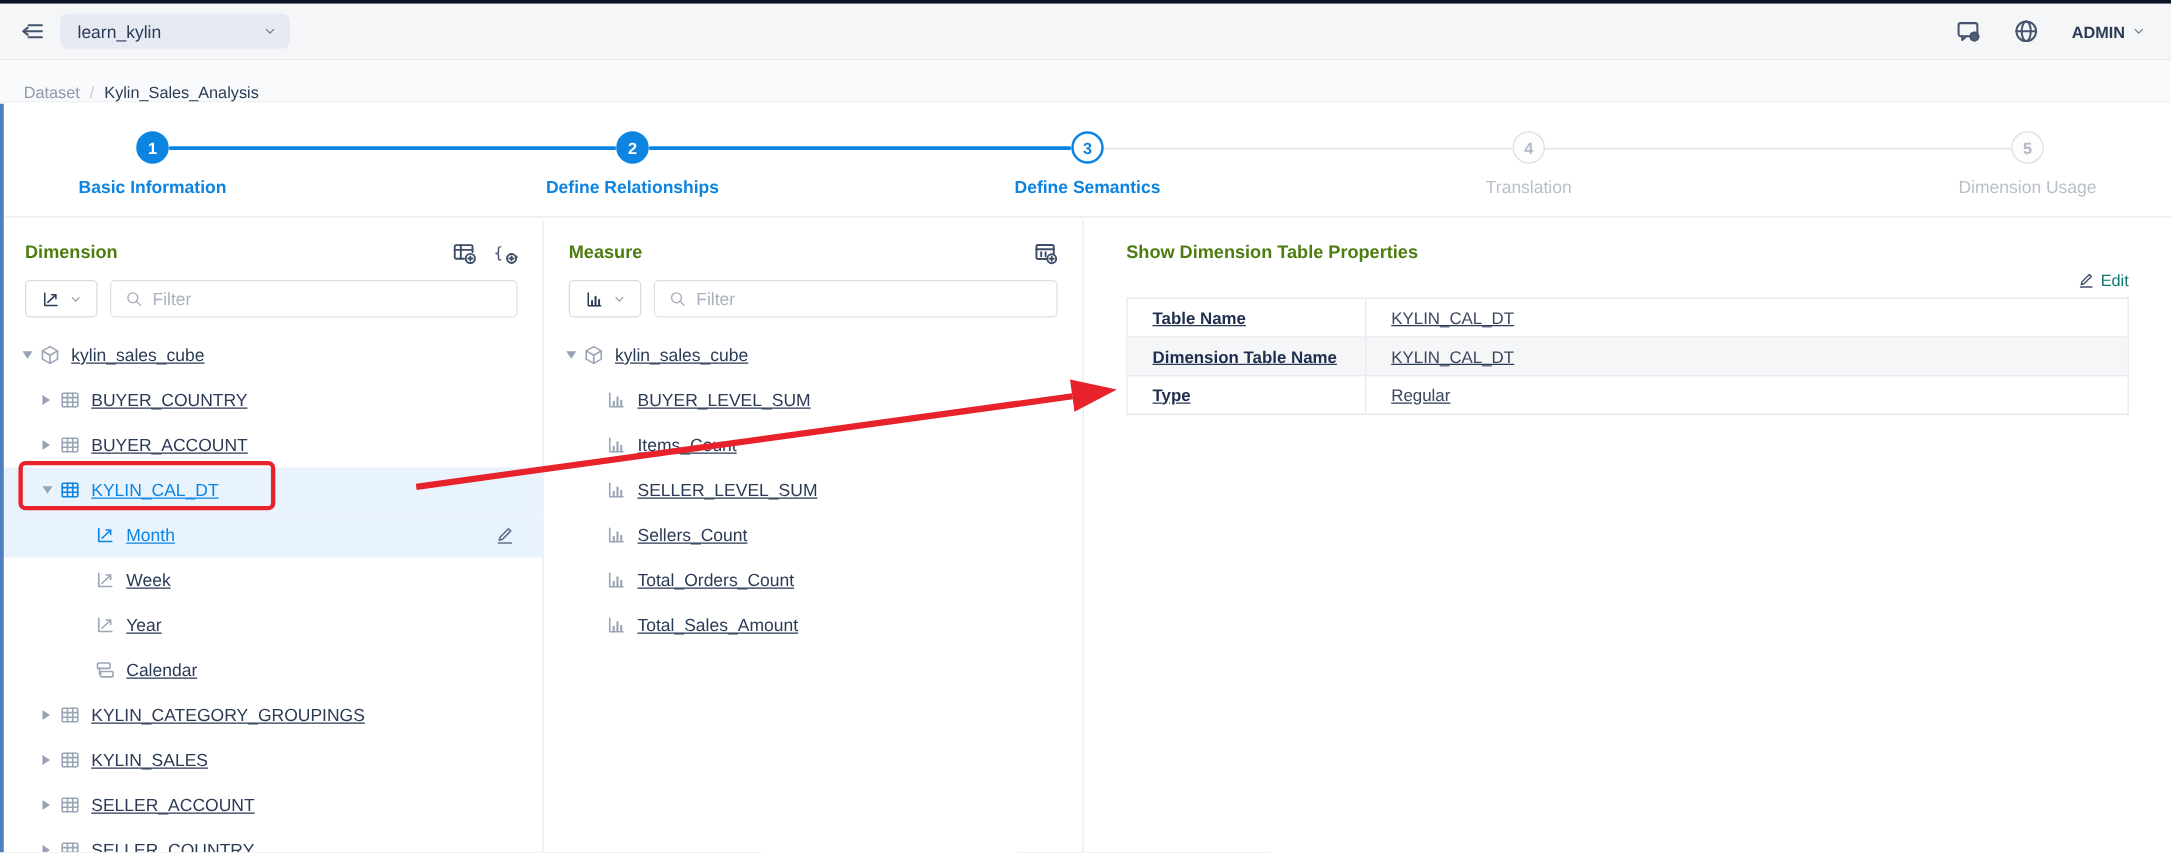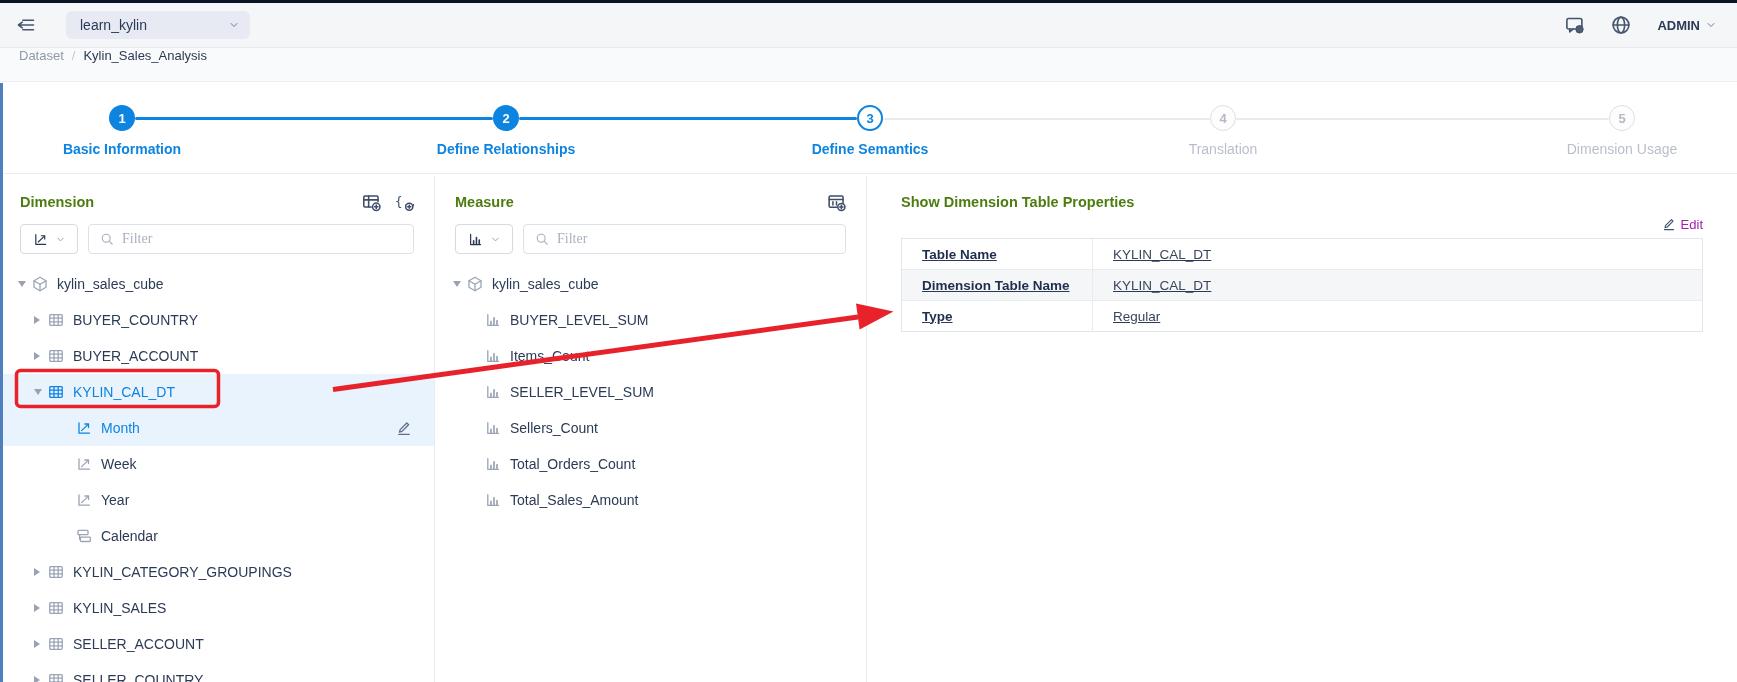--- a/index.html
+++ b/index.html
@@ -14,33 +14,33 @@
   .ic svg { width:100%; height:100%; stroke:currentColor; fill:none; stroke-width:1.3; stroke-linecap:round; stroke-linejoin:round; }
 
   
   .top-strip { height:3px; background:#0d1326; }
   .topbar {
     height:45px; background:#f5f6f8; border-bottom:1px solid #e7e9ec;
     display:flex; align-items:center; padding:0 20px 0 16px;
   }
   .tb-icon { width:20px; height:20px; color:#46546e; cursor:pointer; }
   .project-pill {
-    margin-left:30px; width:184px; height:28px; background:#e7eaf3; border-radius:6px;
+    margin-left:12px; width:184px; height:28px; background:#e7eaf3; border-radius:6px;
     display:flex; align-items:center; padding:0 10px 0 14px; cursor:pointer;
     color:#2b3a55; font-size:14px;
   }
   .project-pill .pv { flex:1; }
   .tb-chev { width:12px; height:12px; color:#6b7a92; }
   .tb-right { margin-left:auto; display:flex; align-items:center; gap:26px; }
   .admin { display:flex; align-items:center; gap:5px; font-size:13px; font-weight:bold; color:#2b3a55; cursor:pointer; }
 
   
   .breadcrumb {
     height:34px; background:#f9fafb; border-bottom:1px solid #eceef1;
-    display:flex; align-items:flex-start; padding-left:19px; font-size:13px;
+    display:flex; align-items:flex-end; padding-left:19px; font-size:13px;
   }
   .breadcrumb .bc-root { color:#9099aa; }
   .breadcrumb .bc-sep { color:#c3c8d2; margin:0 8px; }
   .breadcrumb .bc-cur { color:#2b3a55; }
 
   
   .stepper { position:relative; height:92px; background:#fff; border-bottom:1px solid #e9ebee; }
   .step { position:absolute; top:0; width:220px; text-align:center; cursor:pointer; }
   .circle {
     width:26px; height:26px; border-radius:50%; margin:23px auto 0;
@@ -75,44 +75,44 @@
   }
   .type-btn .ic { width:15px; height:15px; }
   .type-btn .chev { width:11px; height:11px; color:#8a94a8; }
   .filter-input {
     flex:1; border:1px solid #dde1e8; border-radius:4px; background:#fff;
     display:flex; align-items:center; gap:8px; padding:0 11px;
   }
   .filter-input .ic { width:14px; height:14px; color:#a9b1c0; }
   .filter-input input {
     border:none; outline:none; flex:1; font-size:14px; color:#2b3a55;
-    font-family:Liberation Serif, serif; background:transparent;
+    font-family:Liberation Sans, sans-serif; background:transparent;
   }
   .filter-input input::placeholder { color:#a9b1c0; }
 
   .tree { margin:12px -20px 0; }
   .tree-row { height:36px; display:flex; align-items:center; cursor:pointer; }
   .tree-row.lvl0 { padding-left:18px; }
   .tree-row.lvl1 { padding-left:34px; }
   .tree-row.lvl2 { padding-left:76px; }
   .tree-row.selected { background:#e8f3fd; }
   .tree-row.selected .tlabel, .tree-row.selected .ticon { color:#0d84e0; }
   .caret { width:14px; display:flex; align-items:center; }
   .caret.collapsed::before { content:""; border-left:6px solid #99a2b3; border-top:4px solid transparent; border-bottom:4px solid transparent; }
   .caret.expanded::before  { content:""; border-top:6px solid #99a2b3; border-left:4px solid transparent; border-right:4px solid transparent; }
   .spacer { width:16px; }
   .ticon { width:16px; height:16px; color:#9aa5b5; margin-right:9px; flex:none; }
   .ticon svg { width:16px; height:16px; }
-  .tlabel { color:#2b3a55; white-space:nowrap; }
+  .tlabel { color:#2b3a55; white-space:nowrap;text-decoration:underline; }
   .row-edit { margin-left:auto; margin-right:22px; width:16px; height:16px; color:#5f6f8a; cursor:pointer; }
 
   
   .props { flex:1; padding:16px 34px 0; }
   .props-head { display:flex; align-items:center; justify-content:space-between; height:20px; }
-  .edit-link { display:flex; align-items:center; gap:5px; font-size:13px; color:#a21caf; cursor:pointer;margin-top:44px; }
+  .edit-link { display:flex; align-items:center; gap:5px; font-size:13px; color:#0f766e; cursor:pointer;margin-top:44px; }
   .edit-link .ic { width:14px; height:14px; color:#44536e; }
   .ptable { margin-top:26px; border:1px solid #e2e6ec; background:#fff;text-decoration:underline; }
   .prow { display:grid; grid-template-columns:191px 1fr; border-bottom:1px solid #e8ebf0; }
   .prow:last-child { border-bottom:none; }
   .prow.alt { background:#f5f6f8; }
   .pcell { height:30px; display:flex; align-items:center; padding-left:20px; font-size:13.5px; }
   .pcell.lab { font-weight:bold; color:#1f2d4e; border-right:1px solid #e8ebf0; }
   .pcell.val { color:#3a465c; }
 
   

